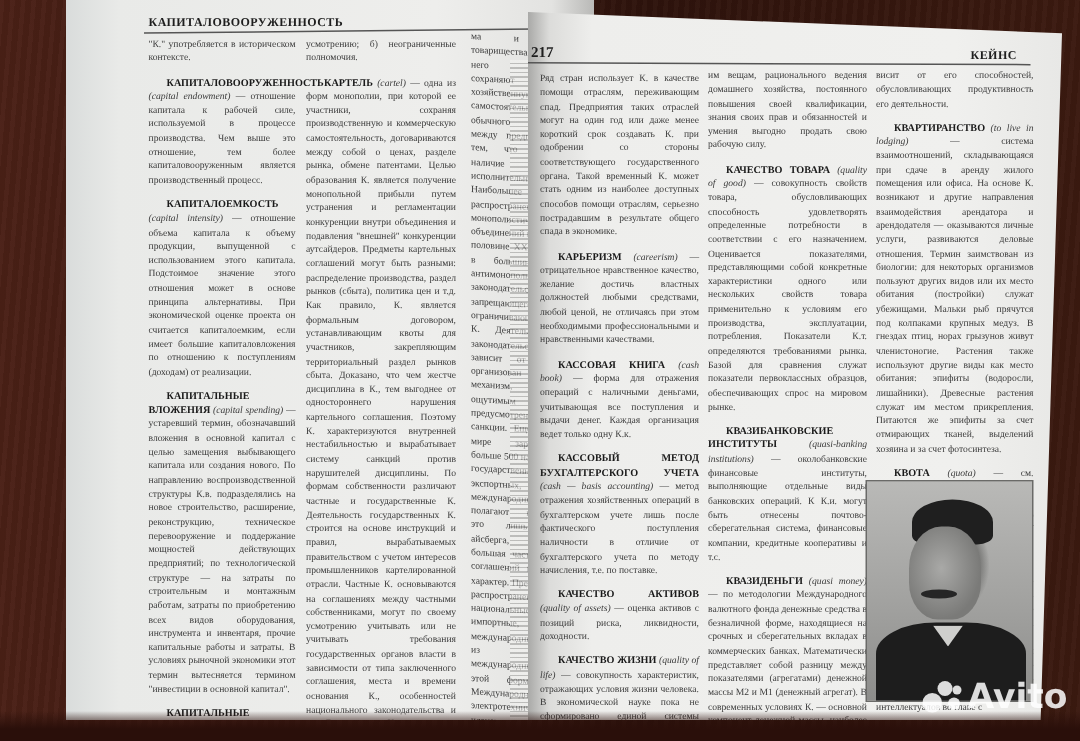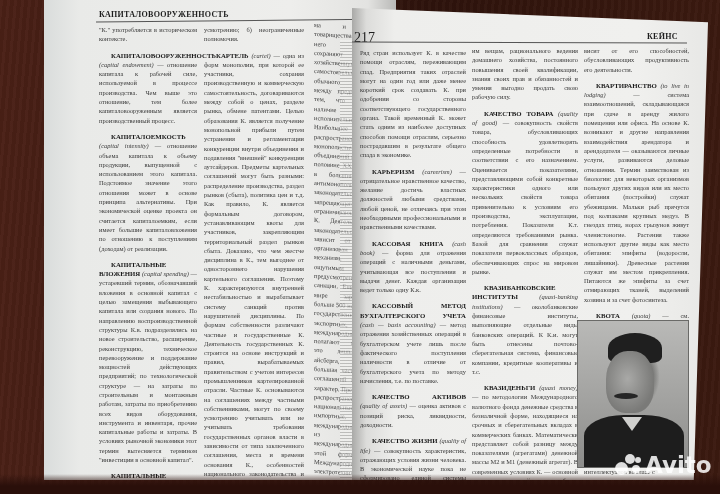--- a/index.html
+++ b/index.html
@@ -46,21 +46,21 @@
   }
   .rule { position: absolute; height: 1px; background: #555; }
   .col {
     position: absolute; font-size: 6.4px; line-height: 9.3px; text-align: justify;
     color: #3a3a3a;
   }
   .entry { margin-bottom: 7px; text-indent: 12px; }
   .entry .head { font-weight: bold; color: #1a1a1a; font-size: 6.8px; }
   .entry .en { font-style: italic; }
   .cont { text-indent: 0; }
-  .page-number { position: absolute; font-weight: normal; font-size: 14px; color: #1e1e1e; }
+  .page-number { position: absolute; font-weight: bold; font-size: 10px; color: #1e1e1e; }
   .portrait {
     position: absolute; left: 577px; top: 320px; width: 112px; height: 148px;
     background:
       radial-gradient(ellipse 34px 46px at 52% 38%, #7c7c7a 0%, #5a5a58 40%, transparent 72%),
       radial-gradient(ellipse 60px 44px at 50% 100%, #1b1b1b 0%, #262626 60%, transparent 62%),
       linear-gradient(180deg, #b9b9b7 0%, #a4a4a2 50%, #8d8d8b 100%);
     border: 1px solid #6a6a68;
   }
   .portrait .hair {
     position: absolute; left: 30px; top: 12px; width: 54px; height: 30px;

